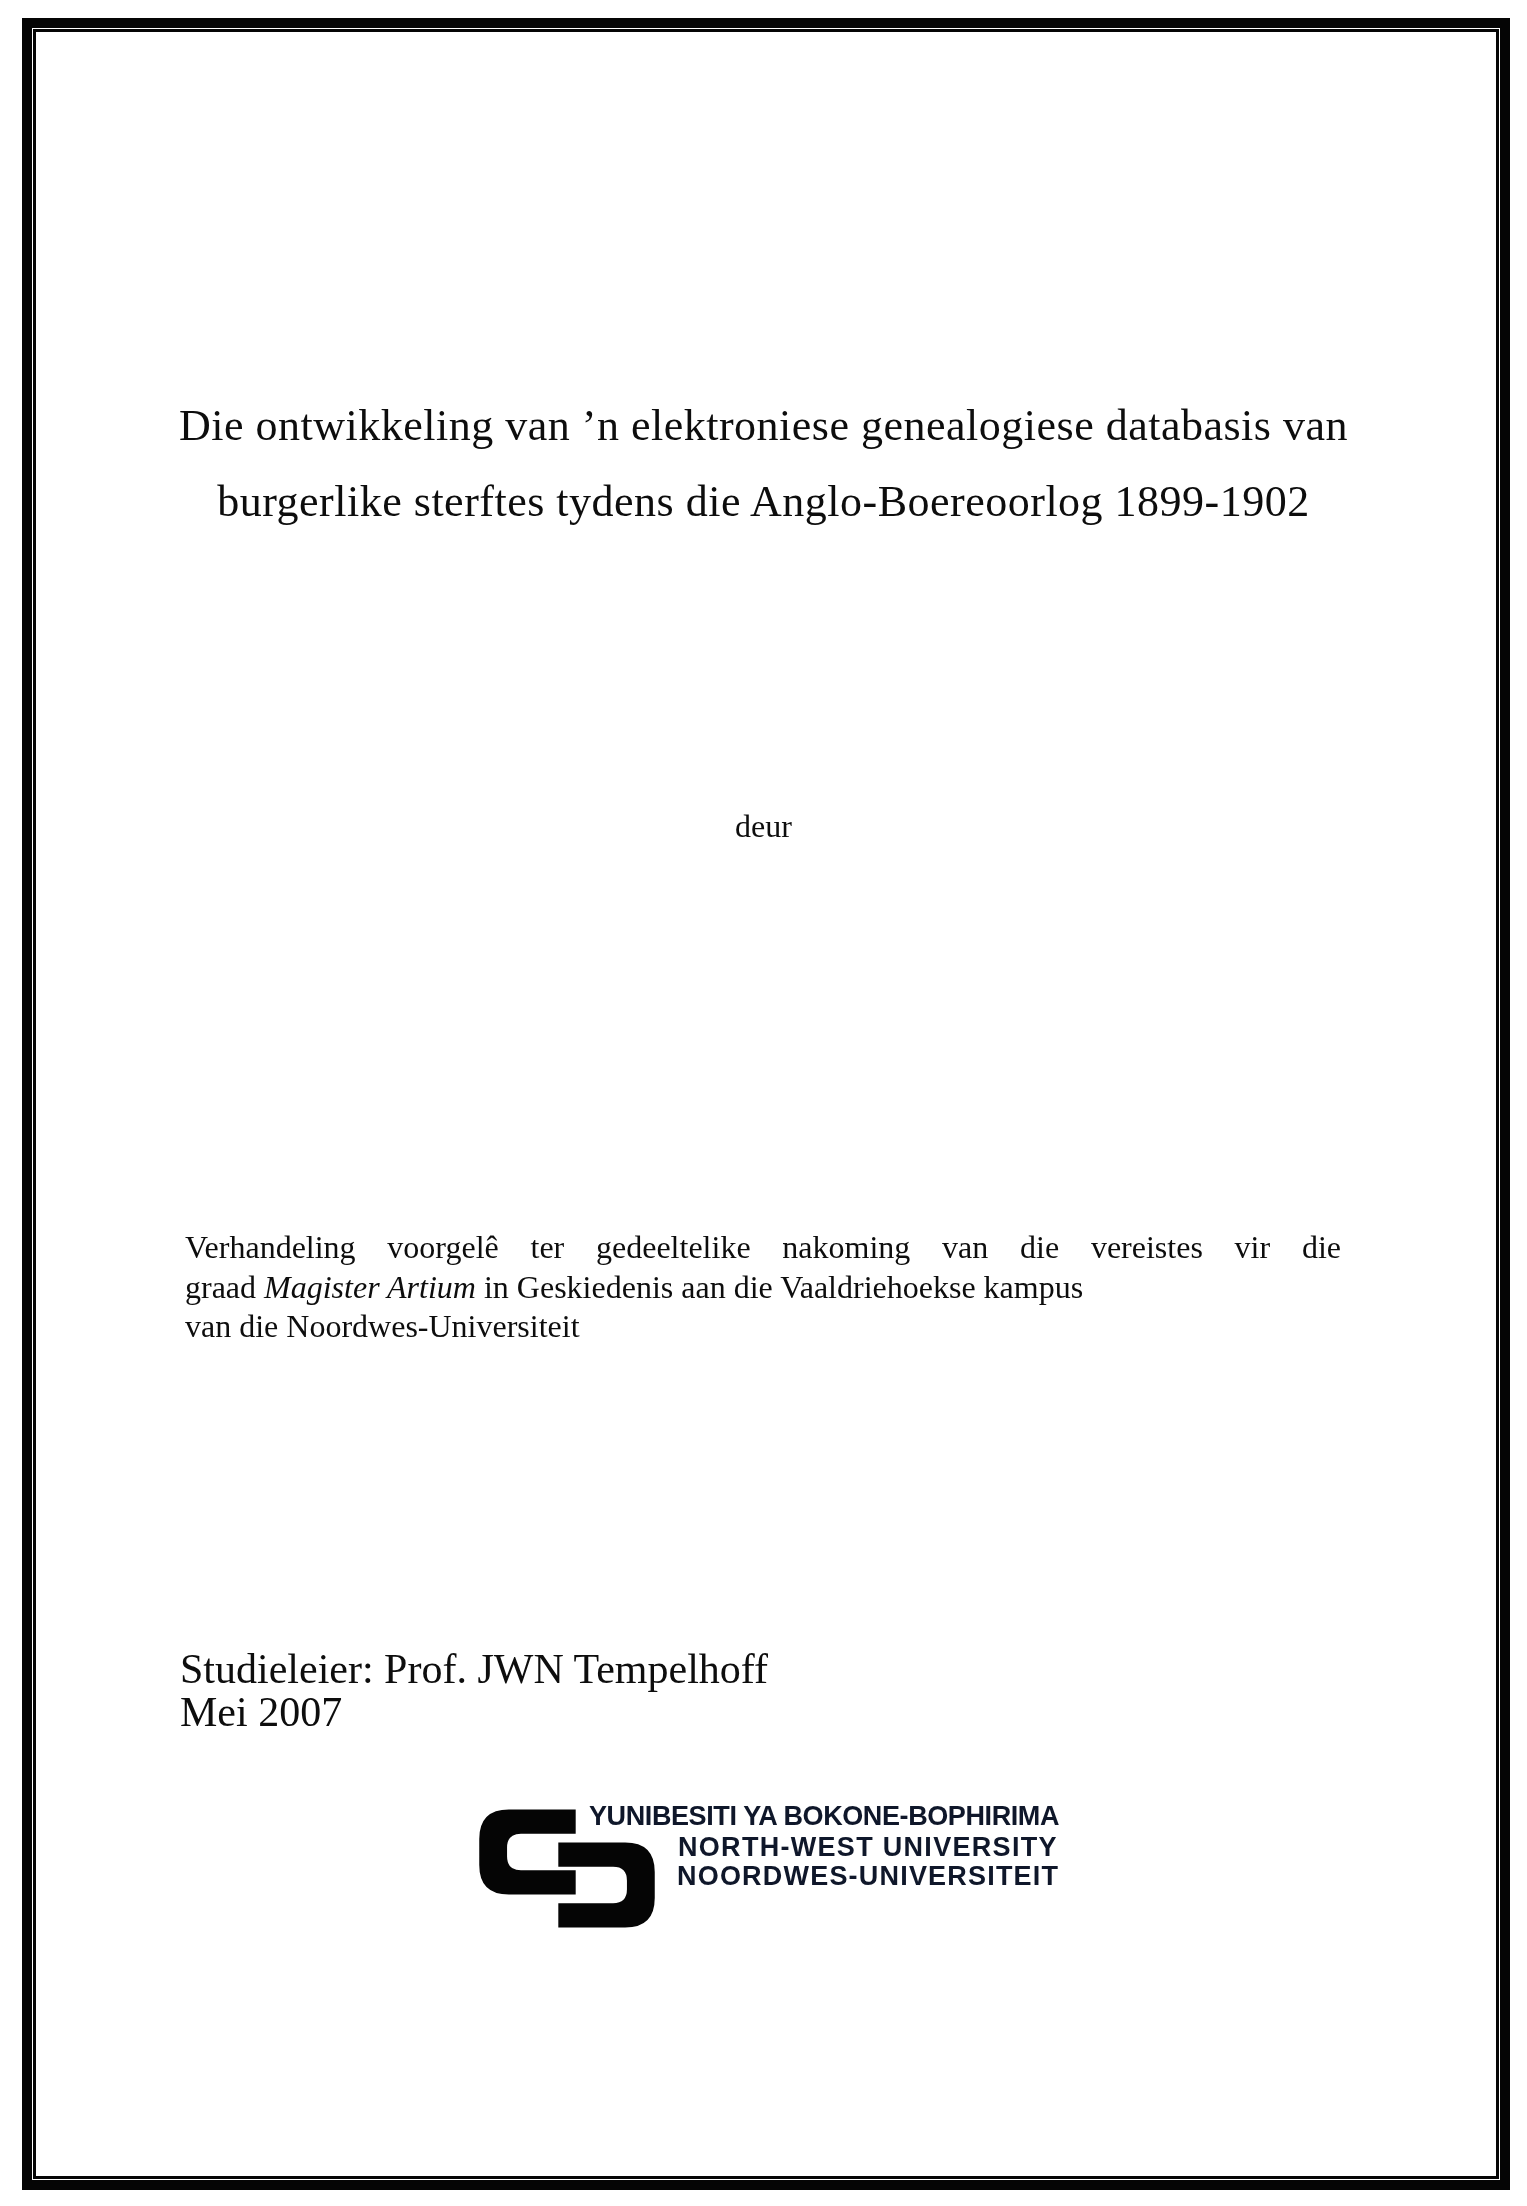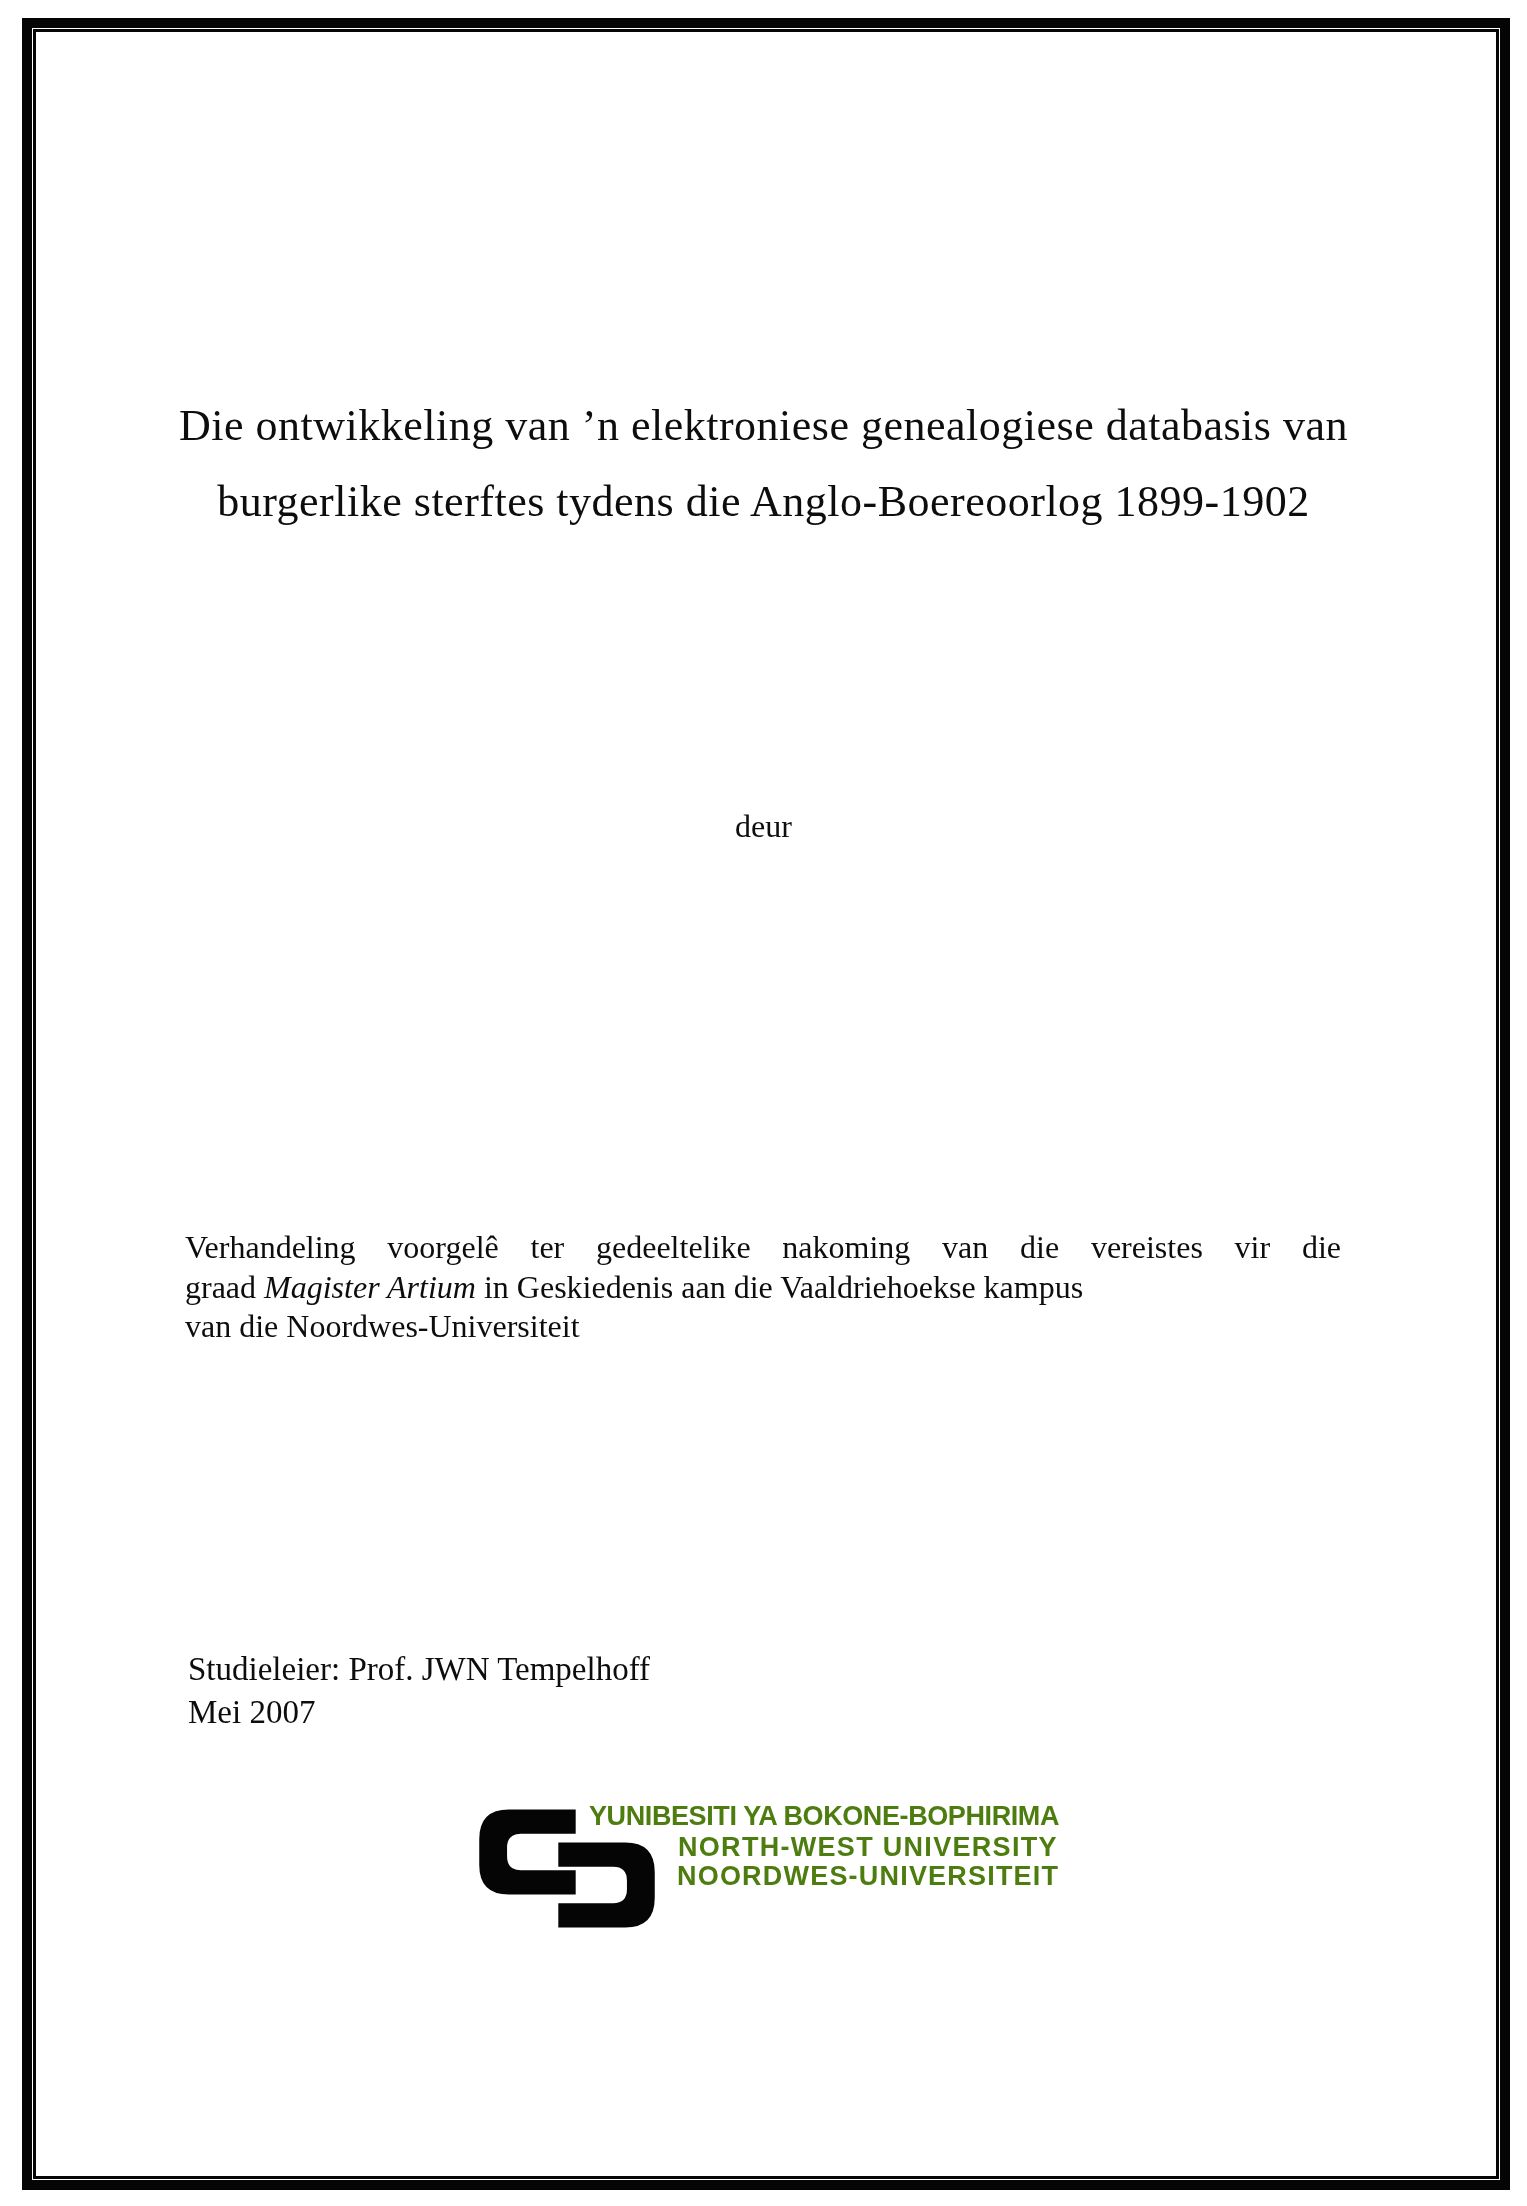--- a/index.html
+++ b/index.html
@@ -73,38 +73,38 @@
   .statement .just {
     text-align: justify;
     text-align-last: justify;
   }
   .statement em {
     font-style: italic;
   }
   .supervisor-block {
     position: absolute;
     top: 1648px;
-    left: 188px;
-    font-size: 33px;
+    left: 180px;
+    font-size: 42px;
     line-height: 43px;
   }
   .logo-mark {
     position: absolute;
     left: 467px;
     top: 1799px;
     width: 200px;
     height: 139px;
   }
   .logo-text-line {
     position: absolute;
     font-family: "Liberation Sans", sans-serif;
     font-weight: 700;
     font-size: 27px;
     line-height: 28px;
-    color: #4d7c0f;
+    color: #0f172a;
     white-space: nowrap;
   }
   .lt1 { left: 589px; top: 1802px; letter-spacing: -0.4px; }
   .lt2 { left: 678px; top: 1833px; letter-spacing: 1.3px; }
   .lt3 { left: 677px; top: 1862px; letter-spacing: 1.2px; }
 </style>
 </head>
 <body>
 
 <div class="page">

